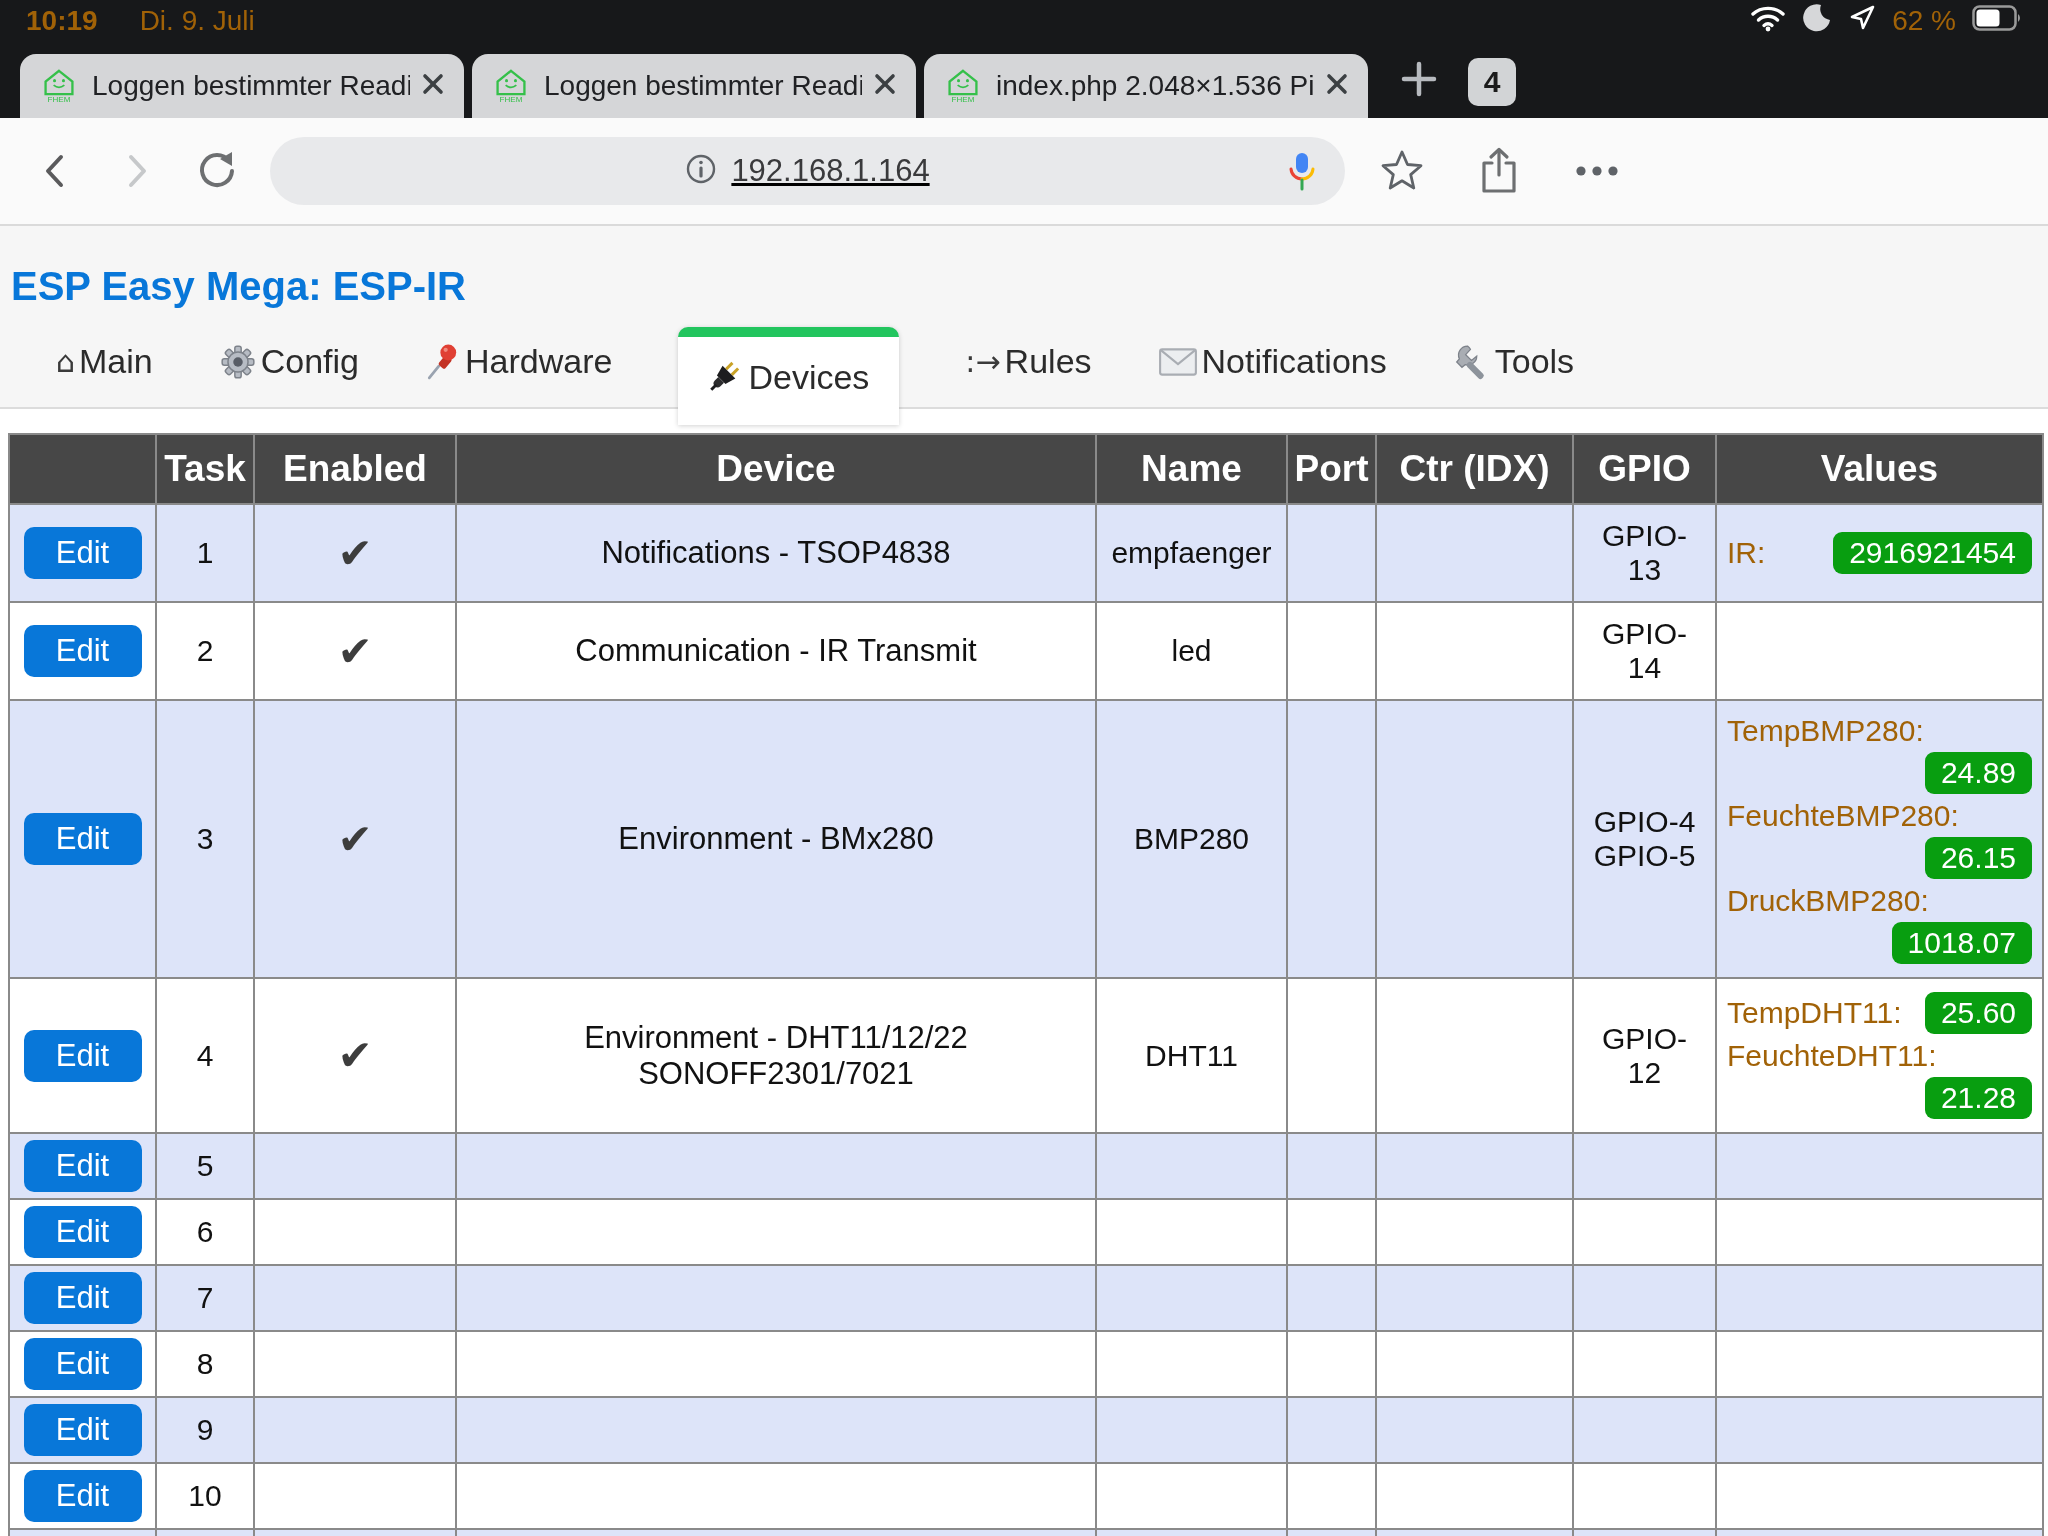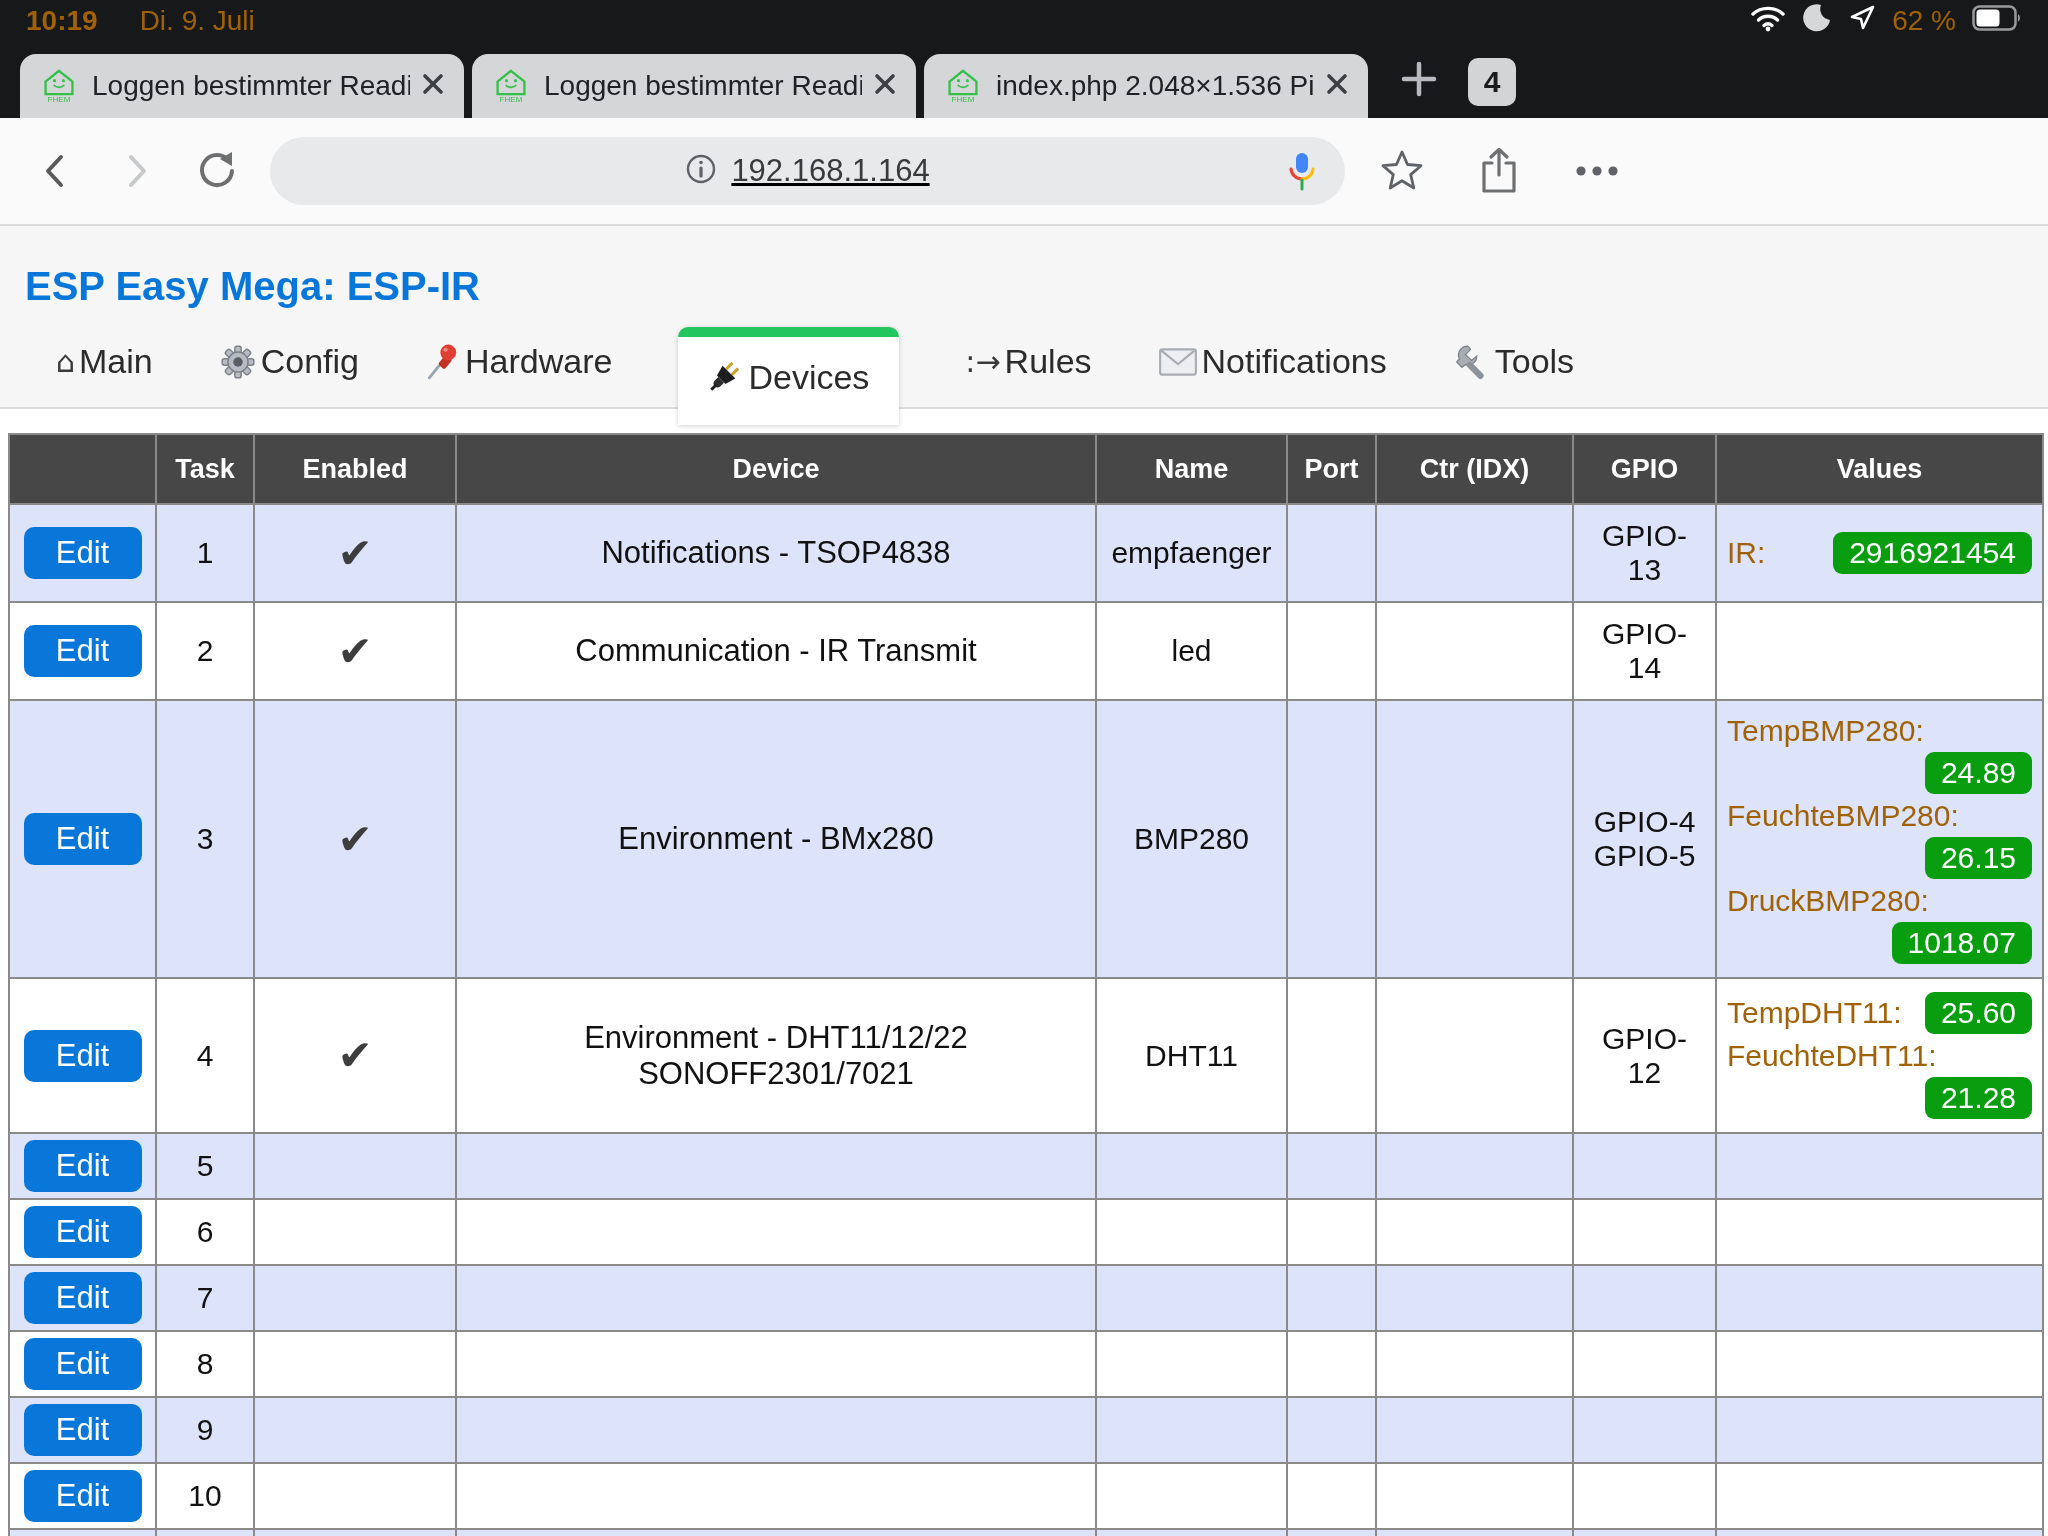--- a/index.html
+++ b/index.html
@@ -28,32 +28,32 @@
   .toolbar { height:108px; background:#fafafa; display:flex; align-items:center; padding:0 34px; border-bottom:2px solid #dadada;text-decoration:underline; }
   .tbico { flex:none; display:flex; align-items:center; justify-content:center; }
   .tb-gap { margin-right:36px; }
   .urlbar { width:1075px; height:68px; background:#e8e9eb; border-radius:34px; display:flex; align-items:center; justify-content:center; position:relative; margin:0 26px 0 30px; }
   .urlbar .urltext { font-size:31px; color:#3a3a3c; margin-left:14px; }
   .urlbar .mic { position:absolute; right:26px; top:14px; }
   .tb-right { display:flex; align-items:center; gap:52px; margin-left:8px; }
 
   
   .page-top { background:#f6f6f6; }
-  .pagetitle { color:#0877d9; font-size:40px; font-weight:bold; padding:38px 0 0 25px; }
+  .pagetitle { color:#0877d9; font-size:40px; font-weight:bold; padding:38px 0 0 11px; }
   .navrow { display:flex; align-items:flex-end; padding-left:56px; margin-top:18px; border-bottom:2px solid #dcdcdc; }
   .navitem { display:flex; align-items:center; font-size:34px; color:#2b2b2b; margin-right:66px; padding-bottom:26px; cursor:default; }
   .navitem .nav-ico { display:flex; align-items:center; margin-right:4px; }
   .glyph { font-family:"DejaVu Sans",sans-serif; font-size:30px; color:#3a3a3a; margin-right:4px; }
   .navitem.active { background:#ffffff; border-top:10px solid #22c55e; border-radius:10px 10px 0 0; padding:20px 30px 28px 26px; margin-bottom:-18px; position:relative; z-index:2; box-shadow:0 1px 5px rgba(0,0,0,.18); }
 
   .table-section { background:#ffffff; padding-top:24px; }
 
   
   table.devices { border-collapse:collapse; table-layout:fixed; width:2032px; margin:0 8px; font-size:30px; color:#111; }
-  .devices th { background:#474747; color:#ffffff; font-size:27px; font-weight:bold; height:70px; border:2px solid #8a8a8a; padding:0 6px; }
+  .devices th { background:#474747; color:#ffffff; font-size:37px; font-weight:bold; height:70px; border:2px solid #8a8a8a; padding:0 6px; }
   .devices td { border:2px solid #8a8a8a; text-align:center; vertical-align:middle; padding:6px 8px; background:#fff; }
   tr.odd td { background:#dde4f9; }
   tr.even td { background:#ffffff; }
   .col-edit{width:147px;} .col-task{width:98px;} .col-en{width:202px;} .col-dev{width:640px;}
   .col-name{width:191px;} .col-port{width:89px;} .col-ctr{width:197px;} .col-gpio{width:143px;} .col-val{width:327px;}
   .editbtn { background:#0877d9; color:#fff; border:none; border-radius:10px; width:118px; height:52px; font-size:31px; font-family:inherit; cursor:pointer; display:block; margin:0 auto; }
   .check { font-family:"DejaVu Sans",sans-serif; font-size:42px; color:#3d3d3d; }
   td.dev-cell { font-size:31px; }
   td.values-cell { text-align:left; padding:8px 10px; vertical-align:middle; }
   .val-item { display:flex; justify-content:space-between; align-items:center; margin:5px 0; flex-wrap:wrap; }

